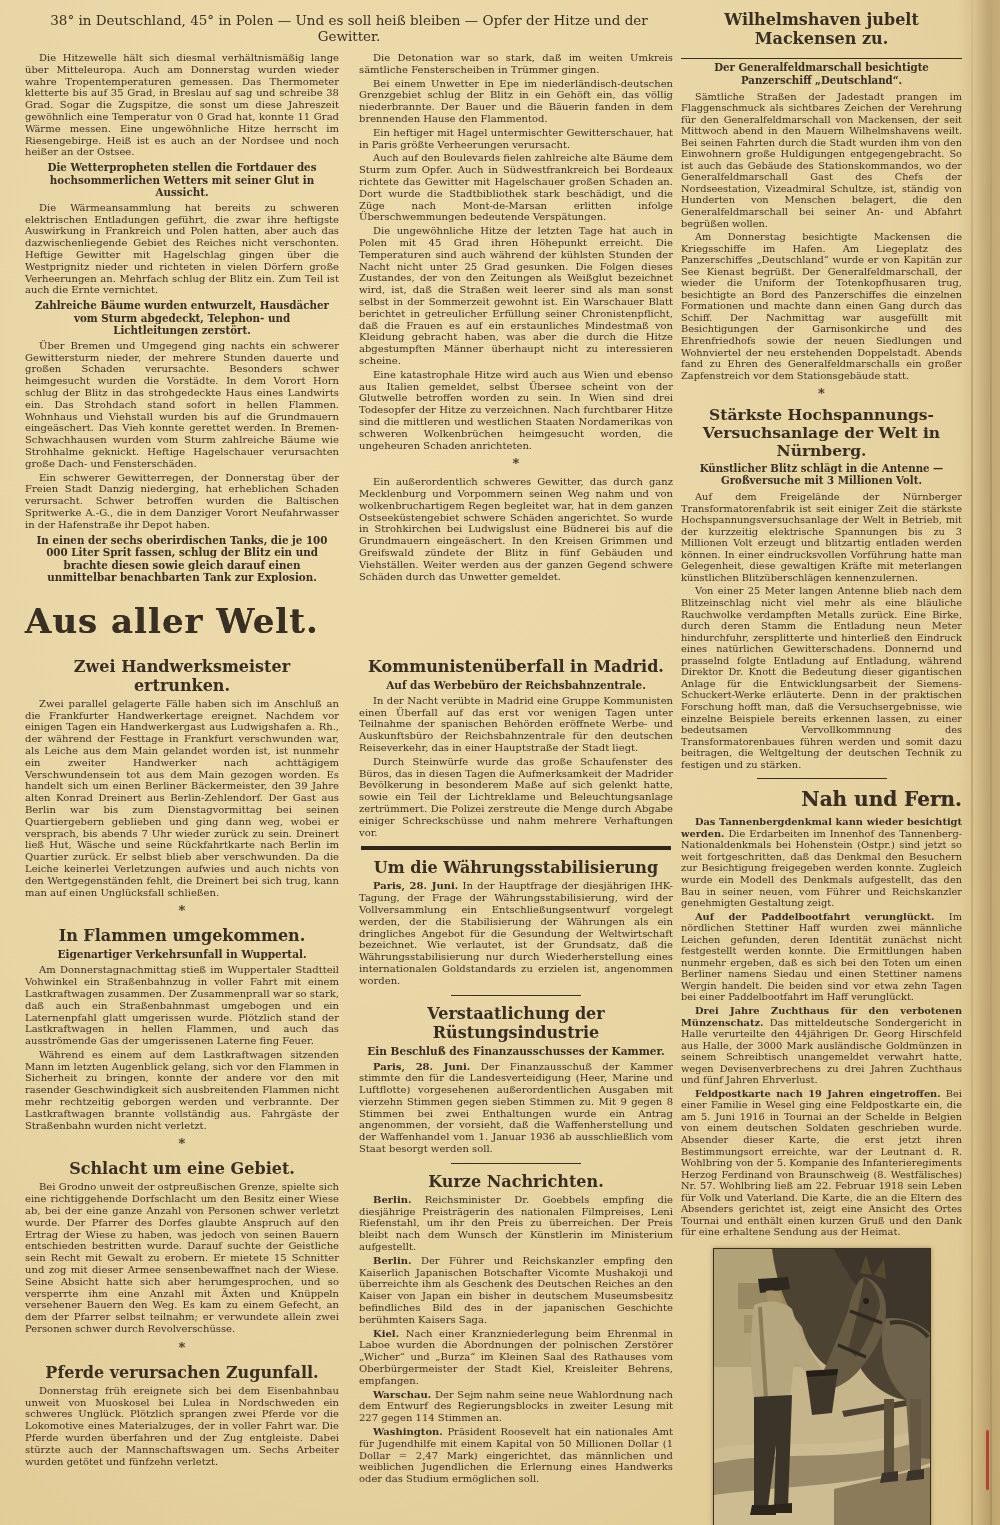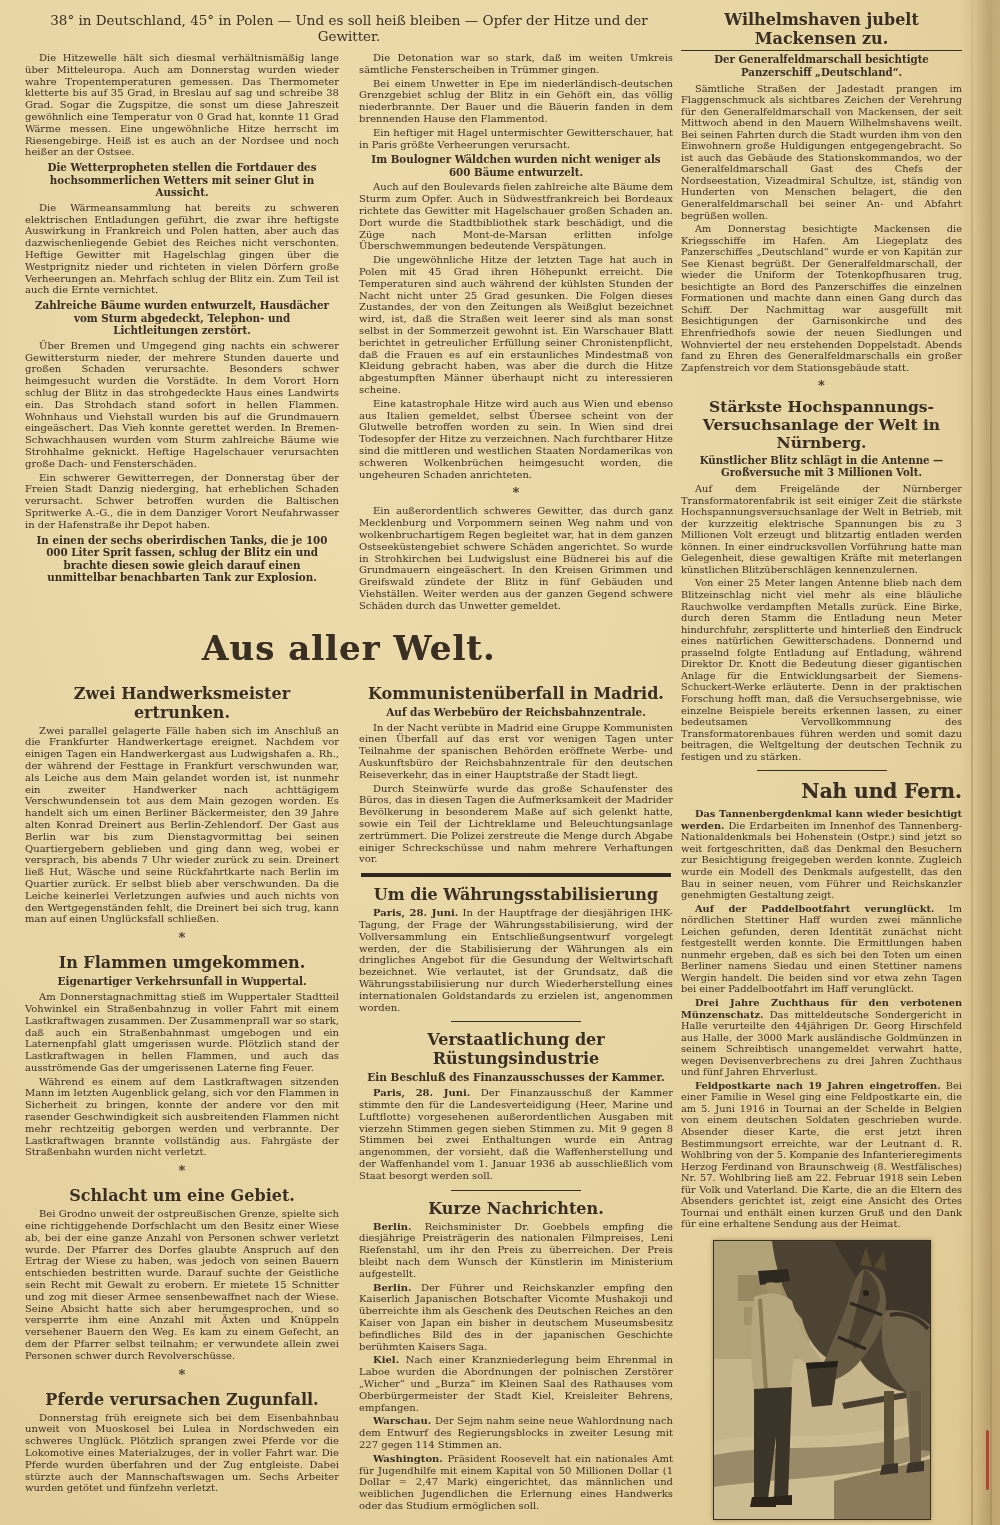--- a/index.html
+++ b/index.html
@@ -24,31 +24,31 @@
   .masthead-sub{font-size:13.5px;font-weight:normal;text-align:center;margin:4px 0 8px;}
 
   .two-col{display:flex;gap:20px;}
   .col{width:318px;}
 
   .p{font-size:10px;line-height:1.18;text-align:justify;text-indent:14px;margin:0 0 2px;}
   .lead-head{font-size:10.3px;font-weight:bold;text-align:center;text-indent:0;line-height:1.22;margin:3px 8px 3px;}
   .star{text-align:center;font-size:13px;font-weight:bold;margin:5px 0;}
   .item-lead{font-weight:bold;}
 
-  .aaw-title{font-size:34px;font-weight:bold;text-align:center;letter-spacing:1px;margin:14px 0 8px;
+  .aaw-title{font-size:34px;font-weight:bold;letter-spacing:1px;margin:14px 0 8px;
              text-shadow:0 0 .5px rgba(48,38,26,.7);}
   .art-title{font-size:16px;font-weight:bold;text-align:center;margin:8px 0 3px;}
   .art-sub{font-size:10.5px;font-weight:bold;text-align:center;margin:0 0 4px;}
 
   .rule-thick{height:4px;background:#2f261d;margin:8px 2px 6px;}
   .rule-thin{width:130px;height:1px;background:#3a2f23;margin:8px auto;}
 
   
   #right-col .p{font-size:9.8px;}
-  .r-title{font-size:16px;font-weight:bold;text-align:center;margin:0 0 1px;padding-bottom:2px;
+  .r-title{font-size:16px;font-weight:bold;text-align:center;margin:0 0 1px;padding-bottom:10px;
            border-bottom:1px solid #3a2f23;}
   .r-title2{font-size:15.5px;font-weight:bold;text-align:center;line-height:1.15;margin:4px 0 2px;}
   .r-sub{font-size:10.2px;font-weight:bold;text-align:center;margin:2px 0 4px;line-height:1.25;}
   .nf-title{font-size:20px;font-weight:bold;text-align:right;margin:6px 0 5px;
             text-shadow:0 0 .4px rgba(48,38,26,.6);}
 
   .photo-frame{width:216px;margin:10px auto 5px;border:1px solid #3a2f23;
                box-shadow:0 0 4px rgba(90,70,40,.5);font-size:0;}
   .photo-caption{font-size:10.4px;font-weight:bold;text-align:center;line-height:1.35;margin:2px 0 0;}
 </style>
@@ -68,21 +68,20 @@
         <p class="p">Die Wärmeansammlung hat bereits zu schweren elektrischen Entladungen geführt, die zwar ihre heftigste Auswirkung in Frankreich und Polen hatten, aber auch das dazwischenliegende Gebiet des Reiches nicht verschonten. Heftige Gewitter mit Hagelschlag gingen über die Westprignitz nieder und richteten in vielen Dörfern große Verheerungen an. Mehrfach schlug der Blitz ein. Zum Teil ist auch die Ernte vernichtet.</p>
         <p class="p lead-head">Zahlreiche Bäume wurden entwurzelt, Hausdächer vom Sturm abgedeckt, Telephon- und Lichtleitungen zerstört.</p>
         <p class="p">Über Bremen und Umgegend ging nachts ein schwerer Gewittersturm nieder, der mehrere Stunden dauerte und großen Schaden verursachte. Besonders schwer heimgesucht wurden die Vorstädte. In dem Vorort Horn schlug der Blitz in das strohgedeckte Haus eines Landwirts ein. Das Strohdach stand sofort in hellen Flammen. Wohnhaus und Viehstall wurden bis auf die Grundmauern eingeäschert. Das Vieh konnte gerettet werden. In Bremen-Schwachhausen wurden vom Sturm zahlreiche Bäume wie Strohhalme geknickt. Heftige Hagelschauer verursachten große Dach- und Fensterschäden.</p>
         <p class="p">Ein schwerer Gewitterregen, der Donnerstag über der Freien Stadt Danzig niederging, hat erheblichen Schaden verursacht. Schwer betroffen wurden die Baltischen Spritwerke A.-G., die in dem Danziger Vorort Neufahrwasser in der Hafenstraße ihr Depot haben.</p>
         <p class="p lead-head">In einen der sechs oberirdischen Tanks, die je 100 000 Liter Sprit fassen, schlug der Blitz ein und brachte diesen sowie gleich darauf einen unmittelbar benachbarten Tank zur Explosion.</p>
       </div>
       <div class="col">
         <p class="p">Die Detonation war so stark, daß im weiten Umkreis sämtliche Fensterscheiben in Trümmer gingen.</p>
         <p class="p">Bei einem Unwetter in Epe im niederländisch-deutschen Grenzgebiet schlug der Blitz in ein Gehöft ein, das völlig niederbrannte. Der Bauer und die Bäuerin fanden in dem brennenden Hause den Flammentod.</p>
         <p class="p">Ein heftiger mit Hagel untermischter Gewitterschauer, hat in Paris größte Verheerungen verursacht.</p>
-        <p class="p lead-head">Im Boulogner Wäldchen wurden nicht weniger als 600 Bäume entwurzelt.</p>
         <p class="p">Auch auf den Boulevards fielen zahlreiche alte Bäume dem Sturm zum Opfer. Auch in Südwestfrankreich bei Bordeaux richtete das Gewitter mit Hagelschauer großen Schaden an. Dort wurde die Stadtbibliothek stark beschädigt, und die Züge nach Mont-de-Marsan erlitten infolge Überschwemmungen bedeutende Verspätungen.</p>
         <p class="p">Die ungewöhnliche Hitze der letzten Tage hat auch in Polen mit 45 Grad ihren Höhepunkt erreicht. Die Temperaturen sind auch während der kühlsten Stunden der Nacht nicht unter 25 Grad gesunken. Die Folgen dieses Zustandes, der von den Zeitungen als Weißglut bezeichnet wird, ist, daß die Straßen weit leerer sind als man sonst selbst in der Sommerzeit gewohnt ist. Ein Warschauer Blatt berichtet in getreulicher Erfüllung seiner Chronistenpflicht, daß die Frauen es auf ein erstaunliches Mindestmaß von Kleidung gebracht haben, was aber die durch die Hitze abgestumpften Männer überhaupt nicht zu interessieren scheine.</p>
         <p class="p">Eine katastrophale Hitze wird auch aus Wien und ebenso aus Italien gemeldet, selbst Übersee scheint von der Glutwelle betroffen worden zu sein. In Wien sind drei Todesopfer der Hitze zu verzeichnen. Nach furchtbarer Hitze sind die mittleren und westlichen Staaten Nordamerikas von schweren Wolkenbrüchen heimgesucht worden, die ungeheuren Schaden anrichteten.</p>
         <div class="star">*</div>
         <p class="p">Ein außerordentlich schweres Gewitter, das durch ganz Mecklenburg und Vorpommern seinen Weg nahm und von wolkenbruchartigem Regen begleitet war, hat in dem ganzen Ostseeküstengebiet schwere Schäden angerichtet. So wurde in Strohkirchen bei Ludwigslust eine Büdnerei bis auf die Grundmauern eingeäschert. In den Kreisen Grimmen und Greifswald zündete der Blitz in fünf Gebäuden und Viehställen. Weiter werden aus der ganzen Gegend schwere Schäden durch das Unwetter gemeldet.</p>
       </div>
     </div>
 
     <div class="aaw-title">Aus aller Welt.</div>
 

